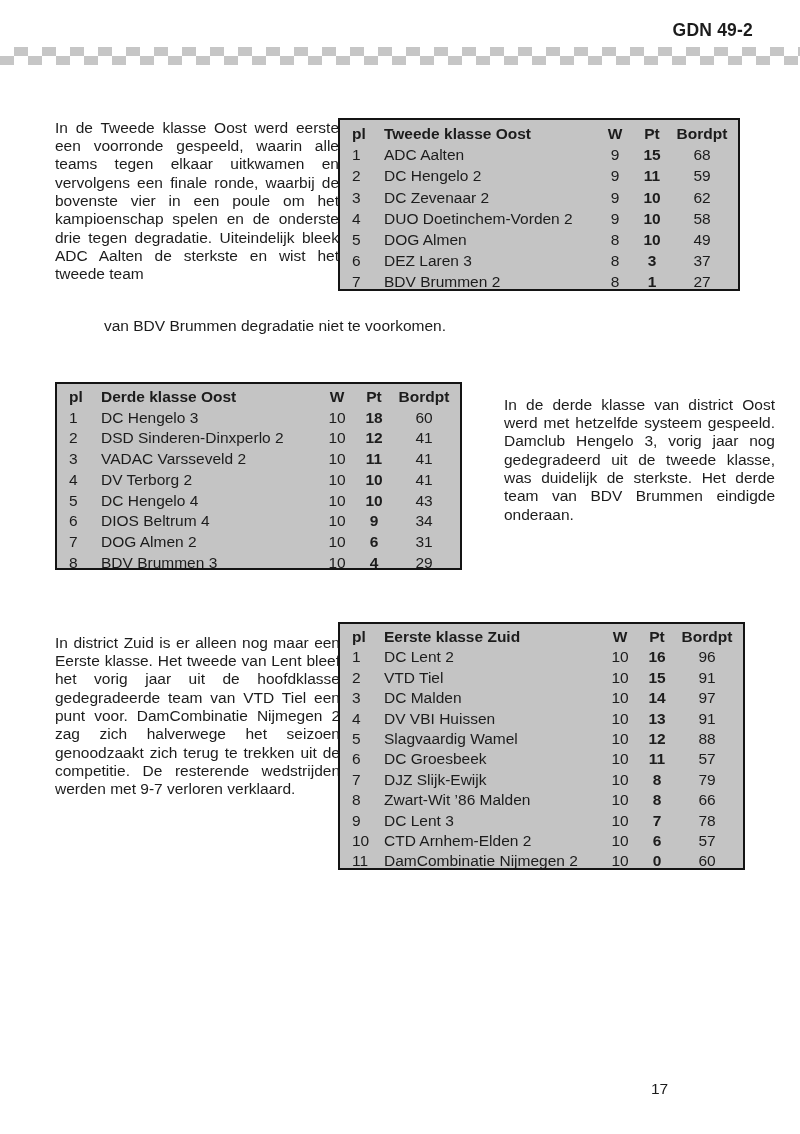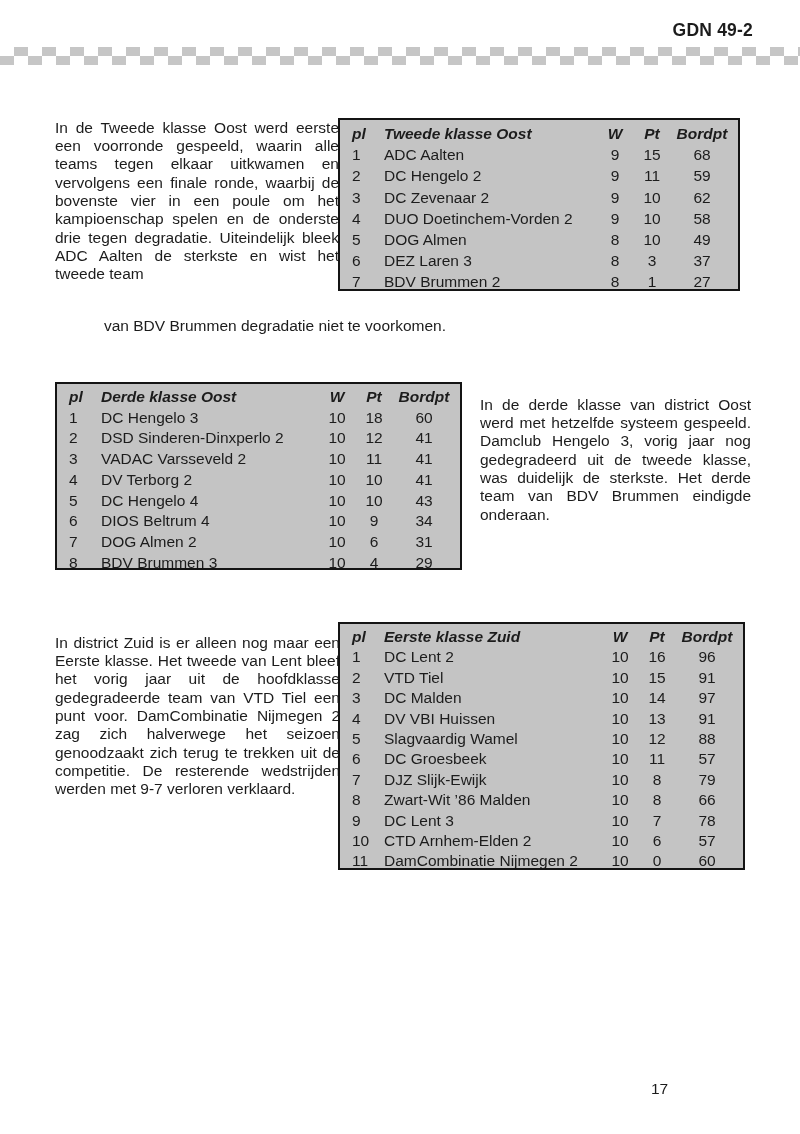--- a/index.html
+++ b/index.html
@@ -15,39 +15,39 @@
     position:absolute; left:0; top:47px; width:800px; height:18px;
     background:repeating-conic-gradient(#c6c6c6 0% 25%, #ffffff 0% 50%);
     background-size:28px 18px;
   }
   .para {
     position:absolute; font-size:15.5px; line-height:18.35px;
     text-align:justify; text-justify:inter-word;
   }
   #para-tweede { left:55px; top:103px; width:284px; }
   #para-tweede-overflow { left:55px; top:301px; width:440px; text-align:center; }
-  #para-derde { left:480px; top:380px; width:271px; }
+  #para-derde { left:504px; top:380px; width:271px; }
   #para-zuid { left:55px; top:618px; width:285px; }
   .stable {
     position:absolute; background:#c4c4c4; border:2px solid #141414;
     box-sizing:border-box; padding:3px 6px 0 12px; overflow:hidden;
   }
   #table-tweede { left:338px; top:118px; width:402px; height:173px; }
   #table-derde  { left:55px;  top:382px; width:407px; height:188px; }
   #table-zuid   { left:338px; top:622px; width:407px; height:248px; }
   .trow {
     display:grid; grid-template-columns:32px 1fr 34px 40px 60px;
     font-size:15.5px; white-space:nowrap;
   }
   #table-tweede .trow { line-height:21.2px; }
   #table-derde  .trow { line-height:20.7px; }
   #table-zuid   .trow { line-height:20.4px; }
-  .thead span { font-weight:bold;font-style:italic; }
+  .thead span { font-weight:bold; }
   .c-w, .c-pt, .c-bp { text-align:center; }
-  .c-pt { font-weight:normal; }
+  .c-pt { font-weight:bold; }
   .page-number { position:absolute; left:651px; top:1080px; font-size:15.5px; }
 </style>
 </head>
 <body>
 
 <div class="page">
 
   <div class="issue-label">GDN 49-2</div>
   <div class="checker-strip"></div>
 

